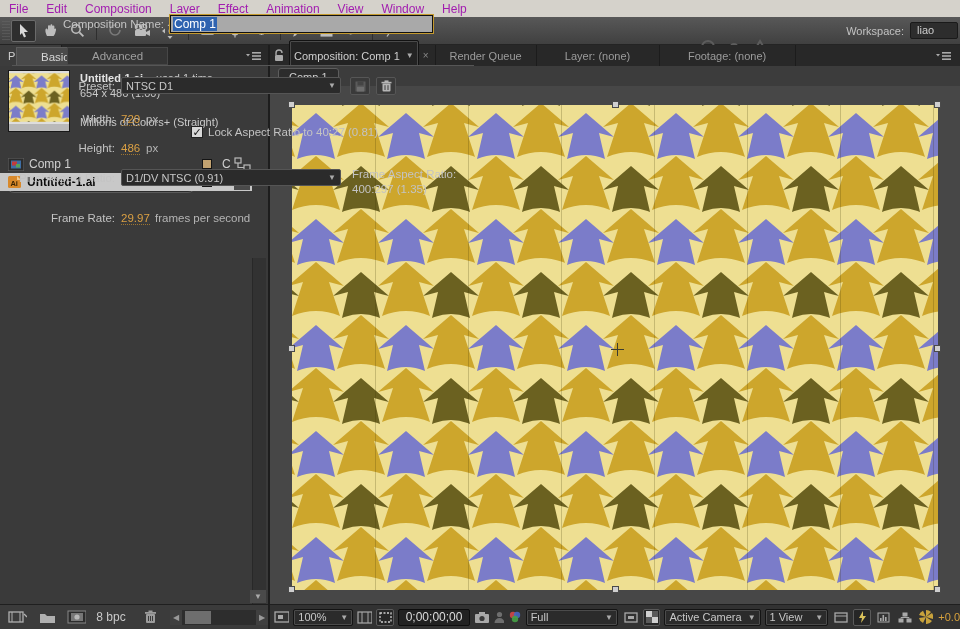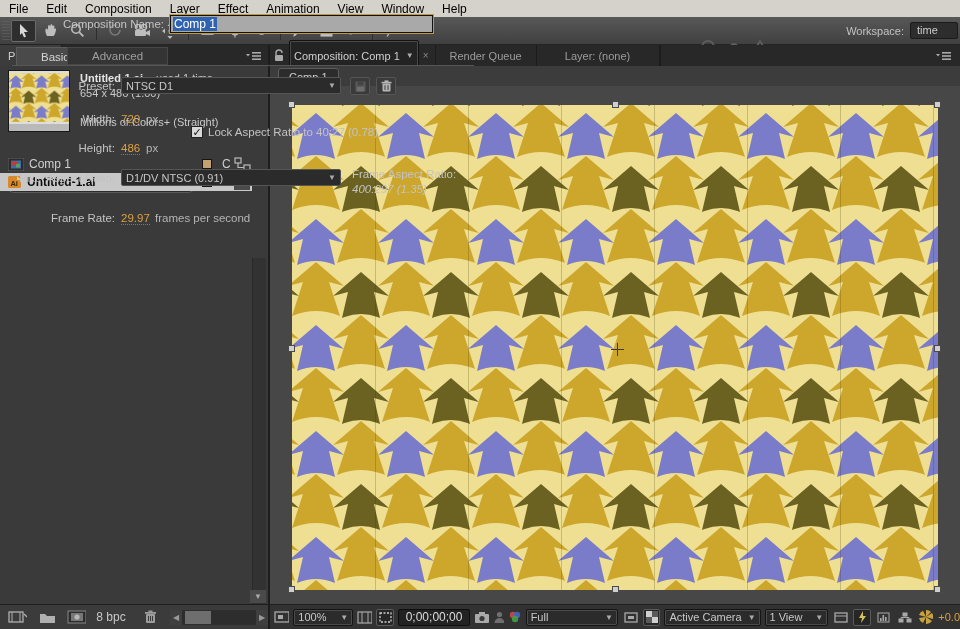--- a/index.html
+++ b/index.html
@@ -4,21 +4,21 @@
 <style>
   * { margin:0; padding:0; box-sizing:border-box; }
   html,body { width:960px; height:629px; overflow:hidden; background:#2a2a2a;
     font-family:"Liberation Sans","DejaVu Sans",sans-serif; }
   #app { position:relative; width:960px; height:629px; background:#333; }
   .abs { position:absolute; }
   .txt { color:#c9c9c9; font-size:11px; white-space:nowrap; }
   
   #menubar { left:0; top:0; width:960px; height:17px; background:#d5d2cb;
     display:flex; align-items:center; gap:0; }
-  #menubar span { color:#000000; font-size:12px; padding:0 9px; cursor:default; }
+  #menubar span { color:#a21caf; font-size:12px; padding:0 9px; cursor:default; }
   
   #toolbar { left:0; top:17px; width:960px; height:28px;
     background:linear-gradient(#585858,#404040); border-bottom:1px solid #242424;
     display:flex; align-items:center; }
   .tool { width:25px; height:22px; margin:0 1px; display:flex; align-items:center;
     justify-content:center; border-radius:2px; }
   .tool.active { background:#2e2e2e; border:1px solid #6a6a6a; }
   .tsep { width:1px; height:18px; background:#2e2e2e; margin:0 5px; }
   .grip { width:8px; height:20px; margin-left:2px;
     background:repeating-linear-gradient(#666 0 1px, transparent 1px 3px); opacity:.5; }
@@ -238,21 +238,21 @@
         </svg>
       <svg width="16" height="16">
           <circle cx="8" cy="8" r="4" fill="#5c5c5c"></circle>
         </svg>
       <svg width="16" height="16">
           <path d="M2 12 L8 2 L14 12 Z" fill="none" stroke="#5c5c5c" stroke-width="2"></path>
         </svg>
     </div>
     <div id="workspace">
       <span class="wlabel">Workspace:</span>
-      <div class="wbox">time</div>
+      <div class="wbox">liao</div>
     </div>
   </div>
 
   <div id="tabs-left" class="abs tabstrip">
     <div class="ptab active">
       <span>Project</span>
       <span class="x">×</span>
     </div>
     <div class="vdiv"></div>
     <div class="ptab">Effects &amp; Presets</div>
@@ -276,20 +276,21 @@
     <div class="combotab">
       <span>Composition: Comp 1</span>
       <span class="ddarrow">▼</span>
     </div>
     <span style="color:#8a8a8a;font-size:10px;margin:0 6px 0 4px;">×</span>
     <div class="vdiv"></div>
     <div class="ptab" style="width:100px;justify-content:center;">Render Queue</div>
     <div class="vdiv"></div>
     <div class="ptab" style="width:122px;justify-content:center;">Layer: (none)</div>
     <div class="vdiv"></div>
+    <div class="ptab" style="width:135px;justify-content:center;">Footage: (none)</div>
     <div class="vdiv"></div>
     <div style="margin-left:auto;margin-right:8px;">
       <svg width="16" height="10">
           <path d="M0 3 L4 3 L2 5.5 Z" fill="#aaa"></path>
           <rect x="6" y="1" width="9" height="1.6" fill="#aaa"></rect>
           <rect x="6" y="4.2" width="9" height="1.6" fill="#aaa"></rect>
           <rect x="6" y="7.4" width="9" height="1.6" fill="#aaa"></rect>
         </svg>
     </div>
   </div>
@@ -535,32 +536,32 @@
           <line x1="4" y1="5.2" x2="4" y2="10" stroke="#3f3f3f" stroke-width="1"></line>
           <line x1="7" y1="5.2" x2="7" y2="10" stroke="#3f3f3f" stroke-width="1"></line>
         </svg>
     </div>
 
     <div class="label" style="left:0;top:113px;width:115px;">Width:</div>
     <span class="hot" style="position:absolute;left:121px;top:113px;font-size:11.5px;">720</span>
     <span class="unit" style="position:absolute;left:146px;top:113px;">px</span>
 
     <div class="cb" style="left:191px;top:126px;">✓</div>
-    <div class="label" style="left:208px;top:126px;text-align:left;">Lock Aspect Ratio to 40:27 (0.78)</div>
+    <div class="label" style="left:208px;top:126px;text-align:left;">Lock Aspect Ratio to 40:27 (0.81)</div>
 
     <div class="label" style="left:0;top:142px;width:115px;">Height:</div>
     <span class="hot" style="position:absolute;left:121px;top:142px;font-size:11.5px;">486</span>
     <span class="unit" style="position:absolute;left:146px;top:142px;">px</span>
 
     <div class="label" style="left:0;top:172px;width:115px;">Pixel Aspect Ratio:</div>
     <div class="dsel" style="left:121px;top:169px;width:220px;">
       <span>D1/DV NTSC (0.91)</span>
         <span class="ddarrow">▼</span>
     </div>
     <div class="label" style="left:352px;top:168px;text-align:left;">Frame Aspect Ratio:</div>
-    <div class="label" style="left:352px;top:183px;text-align:right;font-style:italic;">400:297 (1.35)</div>
+    <div class="label" style="left:352px;top:183px;text-align:right;">400:297 (1.35)</div>
 
     <div class="label" style="left:0;top:212px;width:115px;">Frame Rate:</div>
     <span class="hot" style="position:absolute;left:121px;top:212px;font-size:11.5px;">29.97</span>
     <span class="unit" style="position:absolute;left:155px;top:212px;">frames per second</span>
   </div>
 
 </div>
 
 </body></html>

